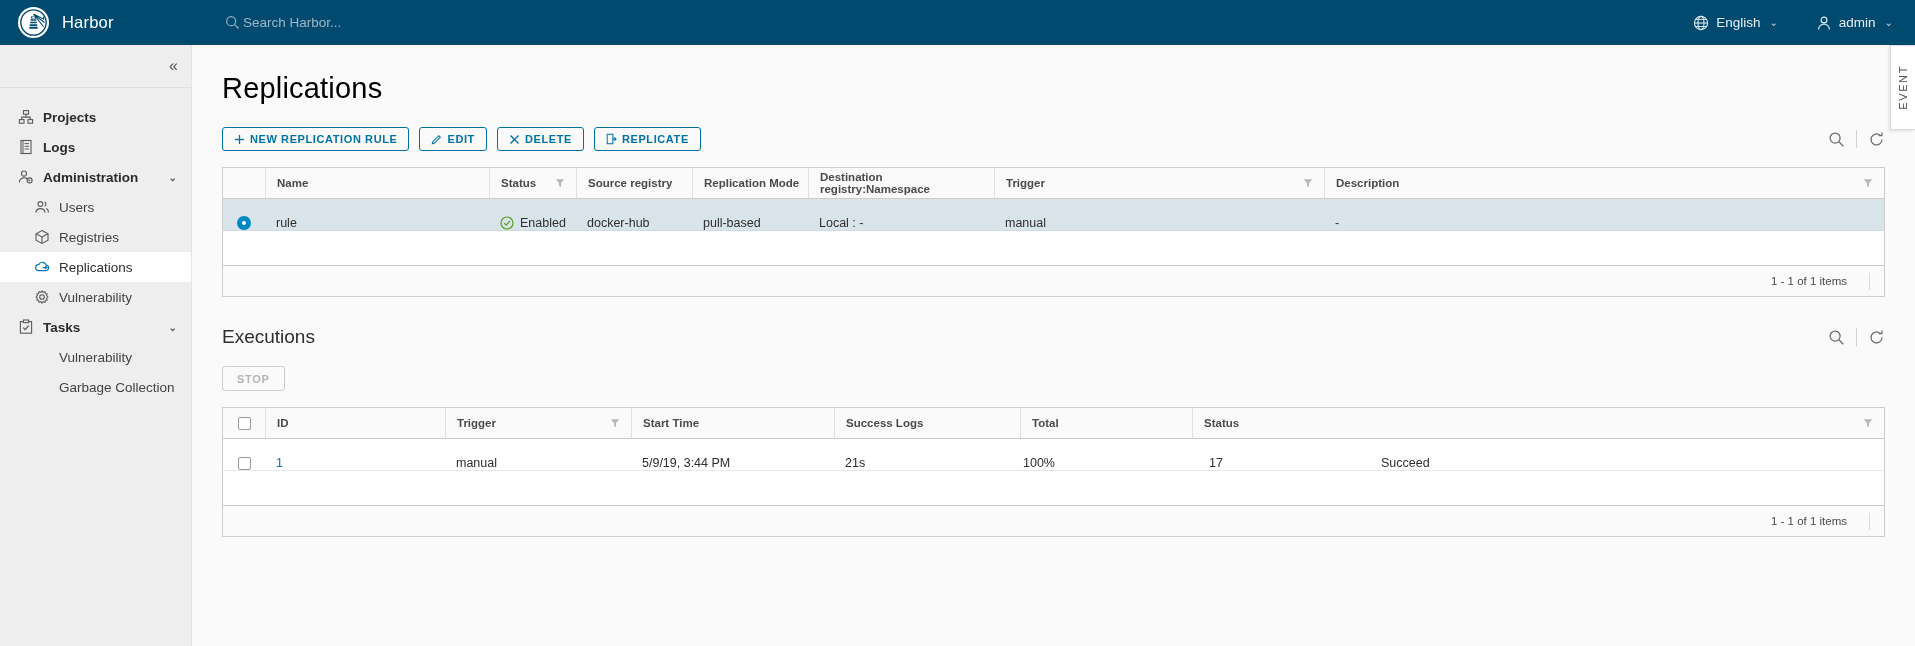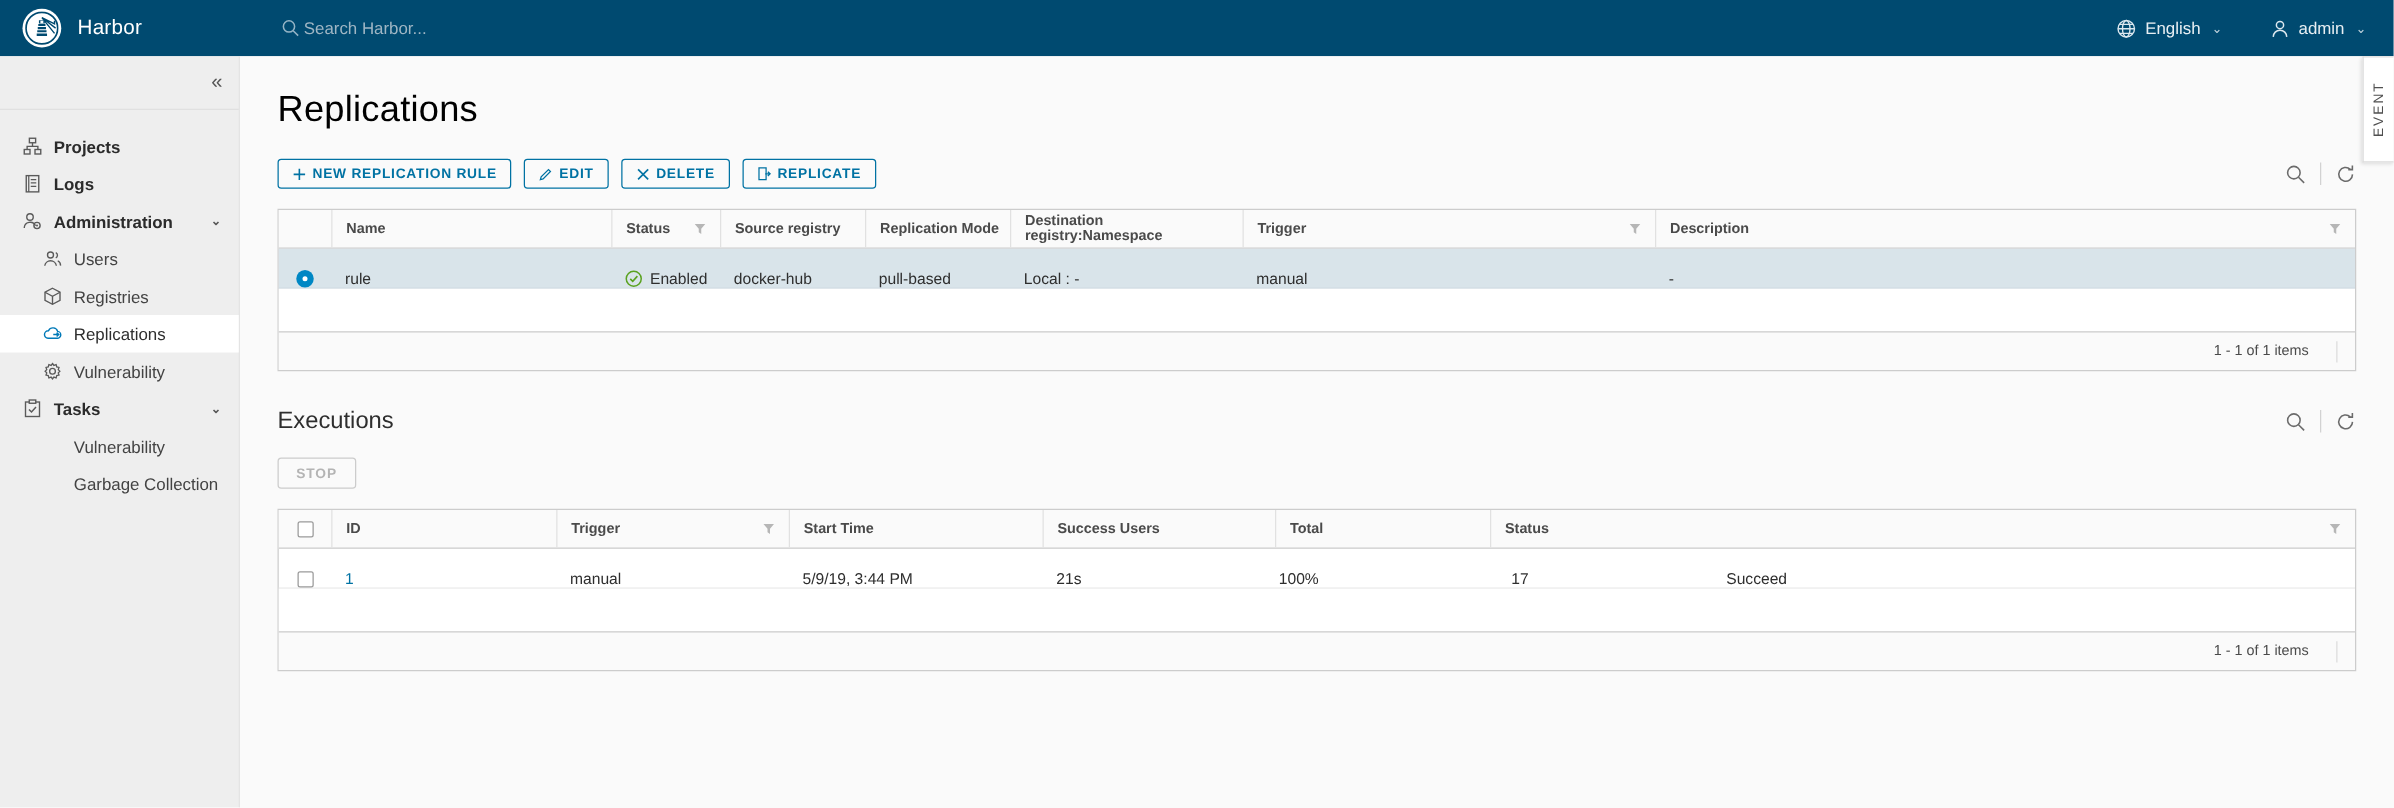--- a/index.html
+++ b/index.html
@@ -491,21 +491,21 @@
               <span class="cbox"></span>
             </div>
             <div class="th e-id">ID</div>
             <div class="th e-trig">
               <span>Trigger</span>
               <svg class="filt" width="10" height="10" viewBox="0 0 10 10">
                 <path d="M.8 1.2 h8.4 L6 5 v4.2 L4 7.8 V5 Z" fill="#b6b6b6"></path>
               </svg>
             </div>
             <div class="th e-start">Start Time</div>
-            <div class="th e-rate">Success Users</div>
+            <div class="th e-rate">Success Logs</div>
             <div class="th e-total">Total</div>
             <div class="th e-stat">
               <span>Status</span>
               <svg class="filt" width="10" height="10" viewBox="0 0 10 10">
                 <path d="M.8 1.2 h8.4 L6 5 v4.2 L4 7.8 V5 Z" fill="#b6b6b6"></path>
               </svg>
             </div>
           </div>
 
           <div class="tr">

